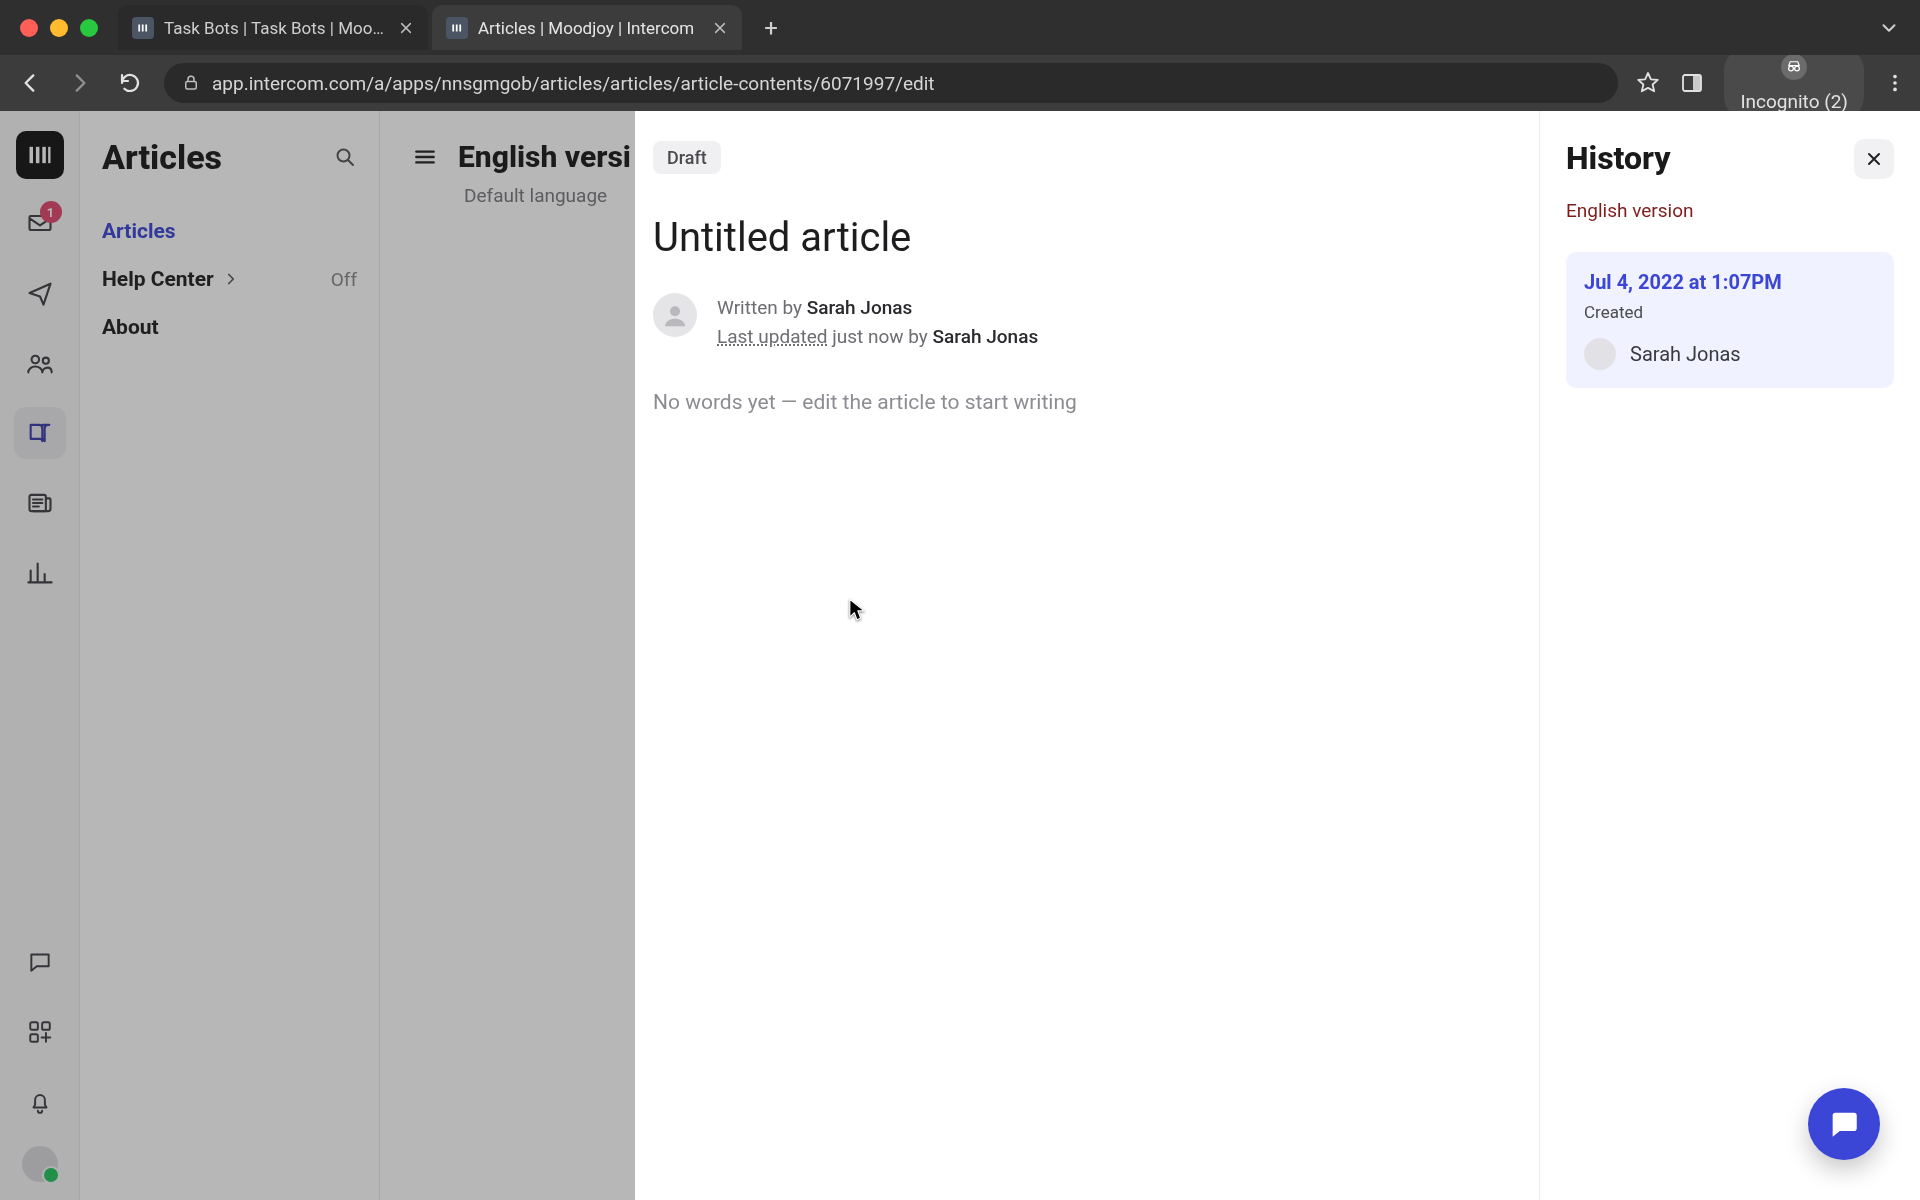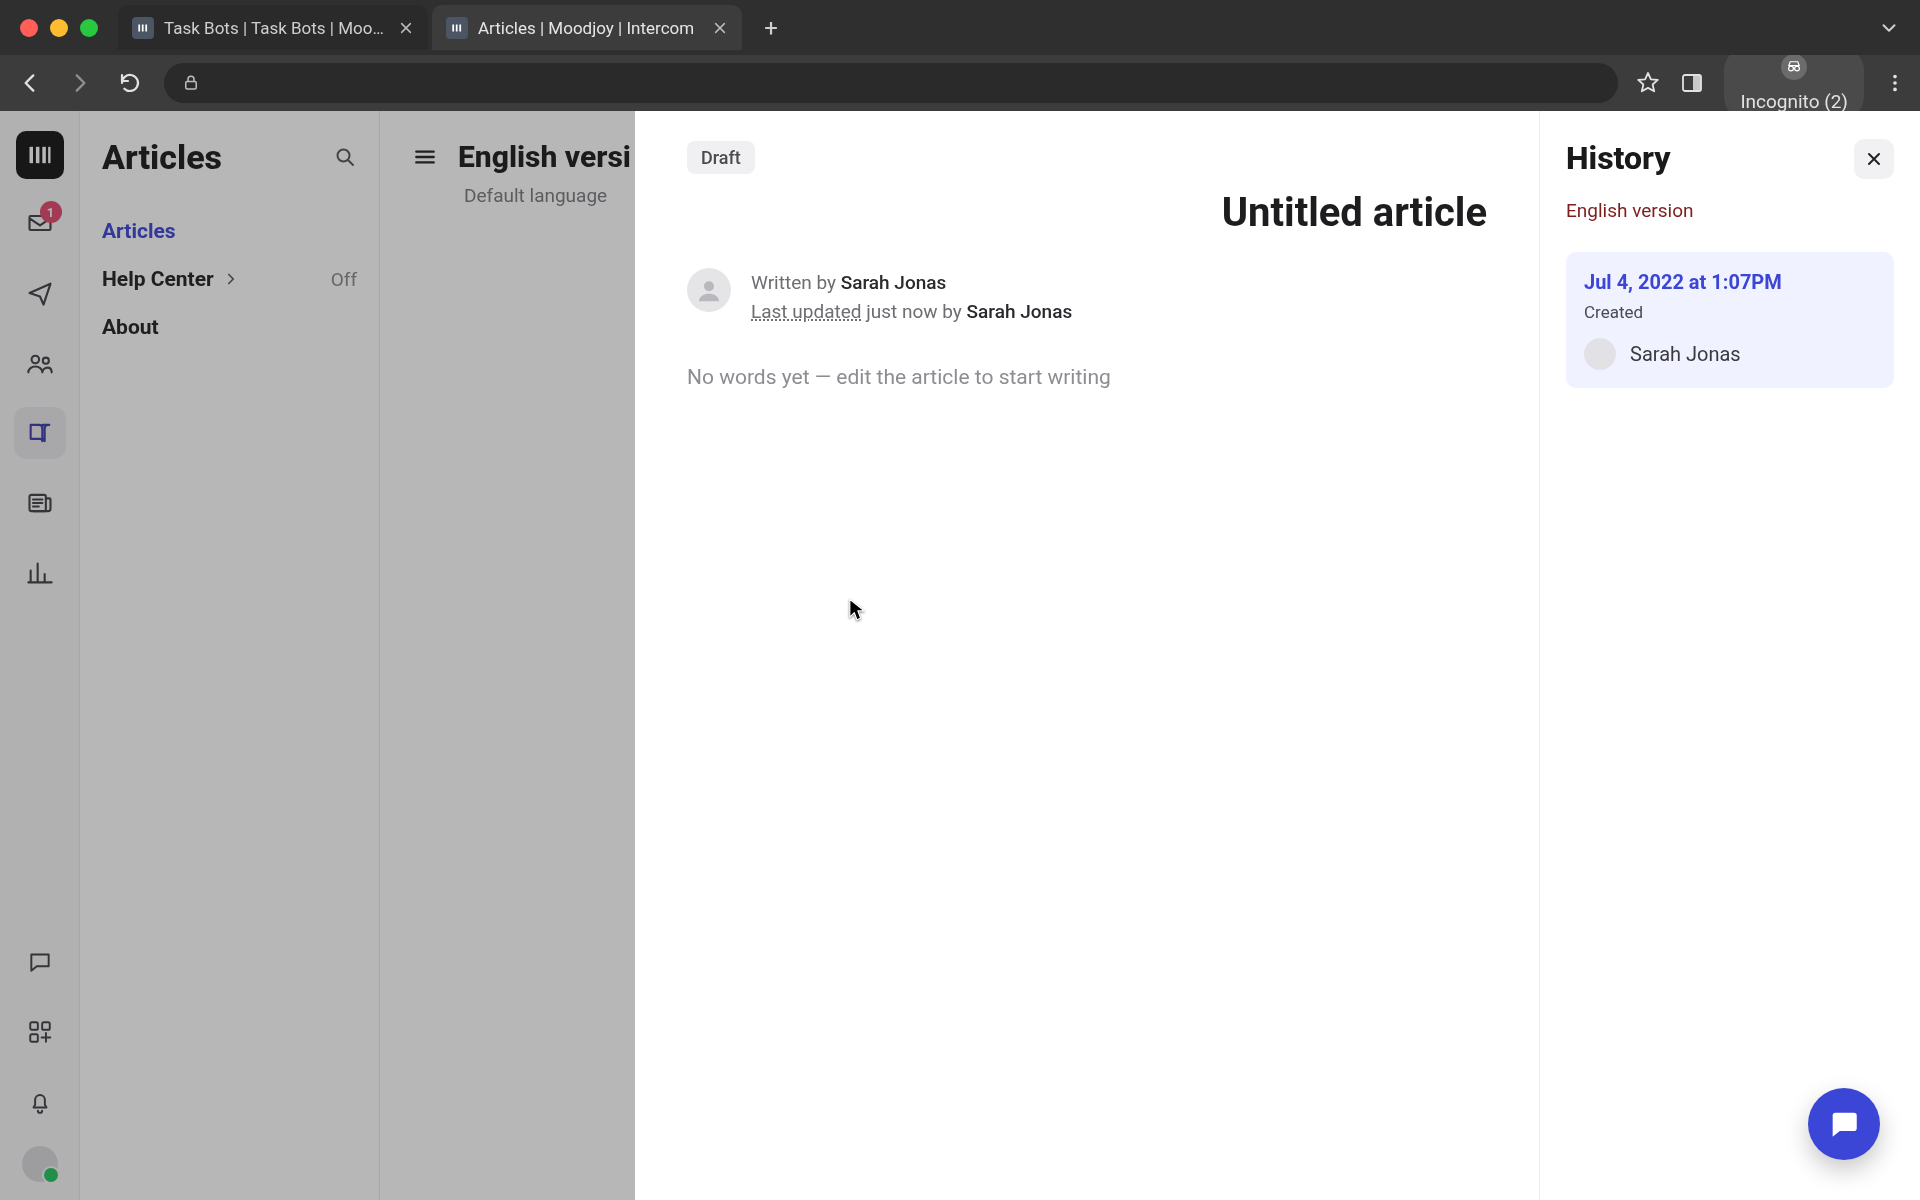--- a/index.html
+++ b/index.html
@@ -59,23 +59,23 @@
   .maincol { flex: 1; padding: 28px 32px; }
   .mc-head { display:flex; align-items:center; gap:20px;}
   .mc-title { font-size: 30px; font-weight: 800; color:#1a1a1a;}
   .mc-sub { color:#7a7a7f; font-size:19px; margin-top:10px; margin-left:52px;}
 
   
   .dim-overlay { position:absolute; inset:0; background: rgba(30,30,30,0.32); }
 
   
   .article-layer { position:absolute; top:0; right:0; bottom:0; left:635px; background:#fff; display:flex;}
-  .article-col { flex:1; padding: 30px 52px; border-right:1px solid #ececee;}
+  .article-col { flex:1; padding: 30px 18px; border-right:1px solid #ececee;}
   .draft-chip { display:inline-block; background:#f0f0f2; color:#4b4b4f; font-size:18px; padding:6px 14px; border-radius:8px; font-weight:500;}
-  .art-title { font-size:40px; font-weight:700; color:#1d1d1f; margin-top:15px;text-align:right;}
+  .art-title { font-size:40px; font-weight:400; color:#1d1d1f; margin-top:40px;}
   .byline-row{display:flex; gap:20px; margin-top:32px; align-items:flex-start;}
   .byline-av{width:44px;height:44px;border-radius:50%;background:#e5e5e8;flex-shrink:0;display:flex;align-items:center;justify-content:center;}
   .byline-av svg{color:#b8b8bd;}
   .byline-text{color:#6d6d72;font-size:19px;line-height:1.55;}
   .byline-text .name{color:#2a2a2e;font-weight:500;}
   .byline-text .lu{text-decoration:underline dotted;color:#6d6d72;}
   .art-empty{color:#8c8c92;font-size:21px;margin-top:38px;}
 
   .history-col{width:380px;padding:28px 26px;}
   .hist-head{display:flex;align-items:flex-start;justify-content:space-between;}
@@ -165,20 +165,21 @@
           <path d="M4 12a8 8 0 1 1 2.34 5.66M4 4v6h6" stroke="currentColor" stroke-width="2.2" fill="none" stroke-linecap="round" stroke-linejoin="round"></path>
         </svg>
     </div>
     <div class="url-field">
       <span class="lock">
         <svg viewBox="0 0 24 24" width="18" height="18">
             <rect x="5" y="10" width="14" height="10" rx="2" stroke="currentColor" stroke-width="2" fill="none"></rect>
             <path d="M8 10V7a4 4 0 1 1 8 0v3" stroke="currentColor" stroke-width="2" fill="none"></path>
           </svg>
       </span>
+      <span>app.intercom.com/a/apps/nnsgmgob/articles/articles/article-contents/6071997/edit</span>
     </div>
     <div class="addr-right">
       <span>
         <svg viewBox="0 0 24 24" width="24" height="24">
             <path d="M12 2l2.9 6.3 6.9.6-5.2 4.6 1.6 6.8L12 16.9 5.8 20.3l1.6-6.8L2.2 8.9l6.9-.6L12 2z" stroke="currentColor" stroke-width="1.8" fill="none" stroke-linejoin="round"></path>
           </svg>
       </span>
       <span>
         <svg viewBox="0 0 24 24" width="24" height="24">
             <rect x="3" y="4" width="18" height="16" rx="2" stroke="currentColor" stroke-width="1.8" fill="none"></rect>

